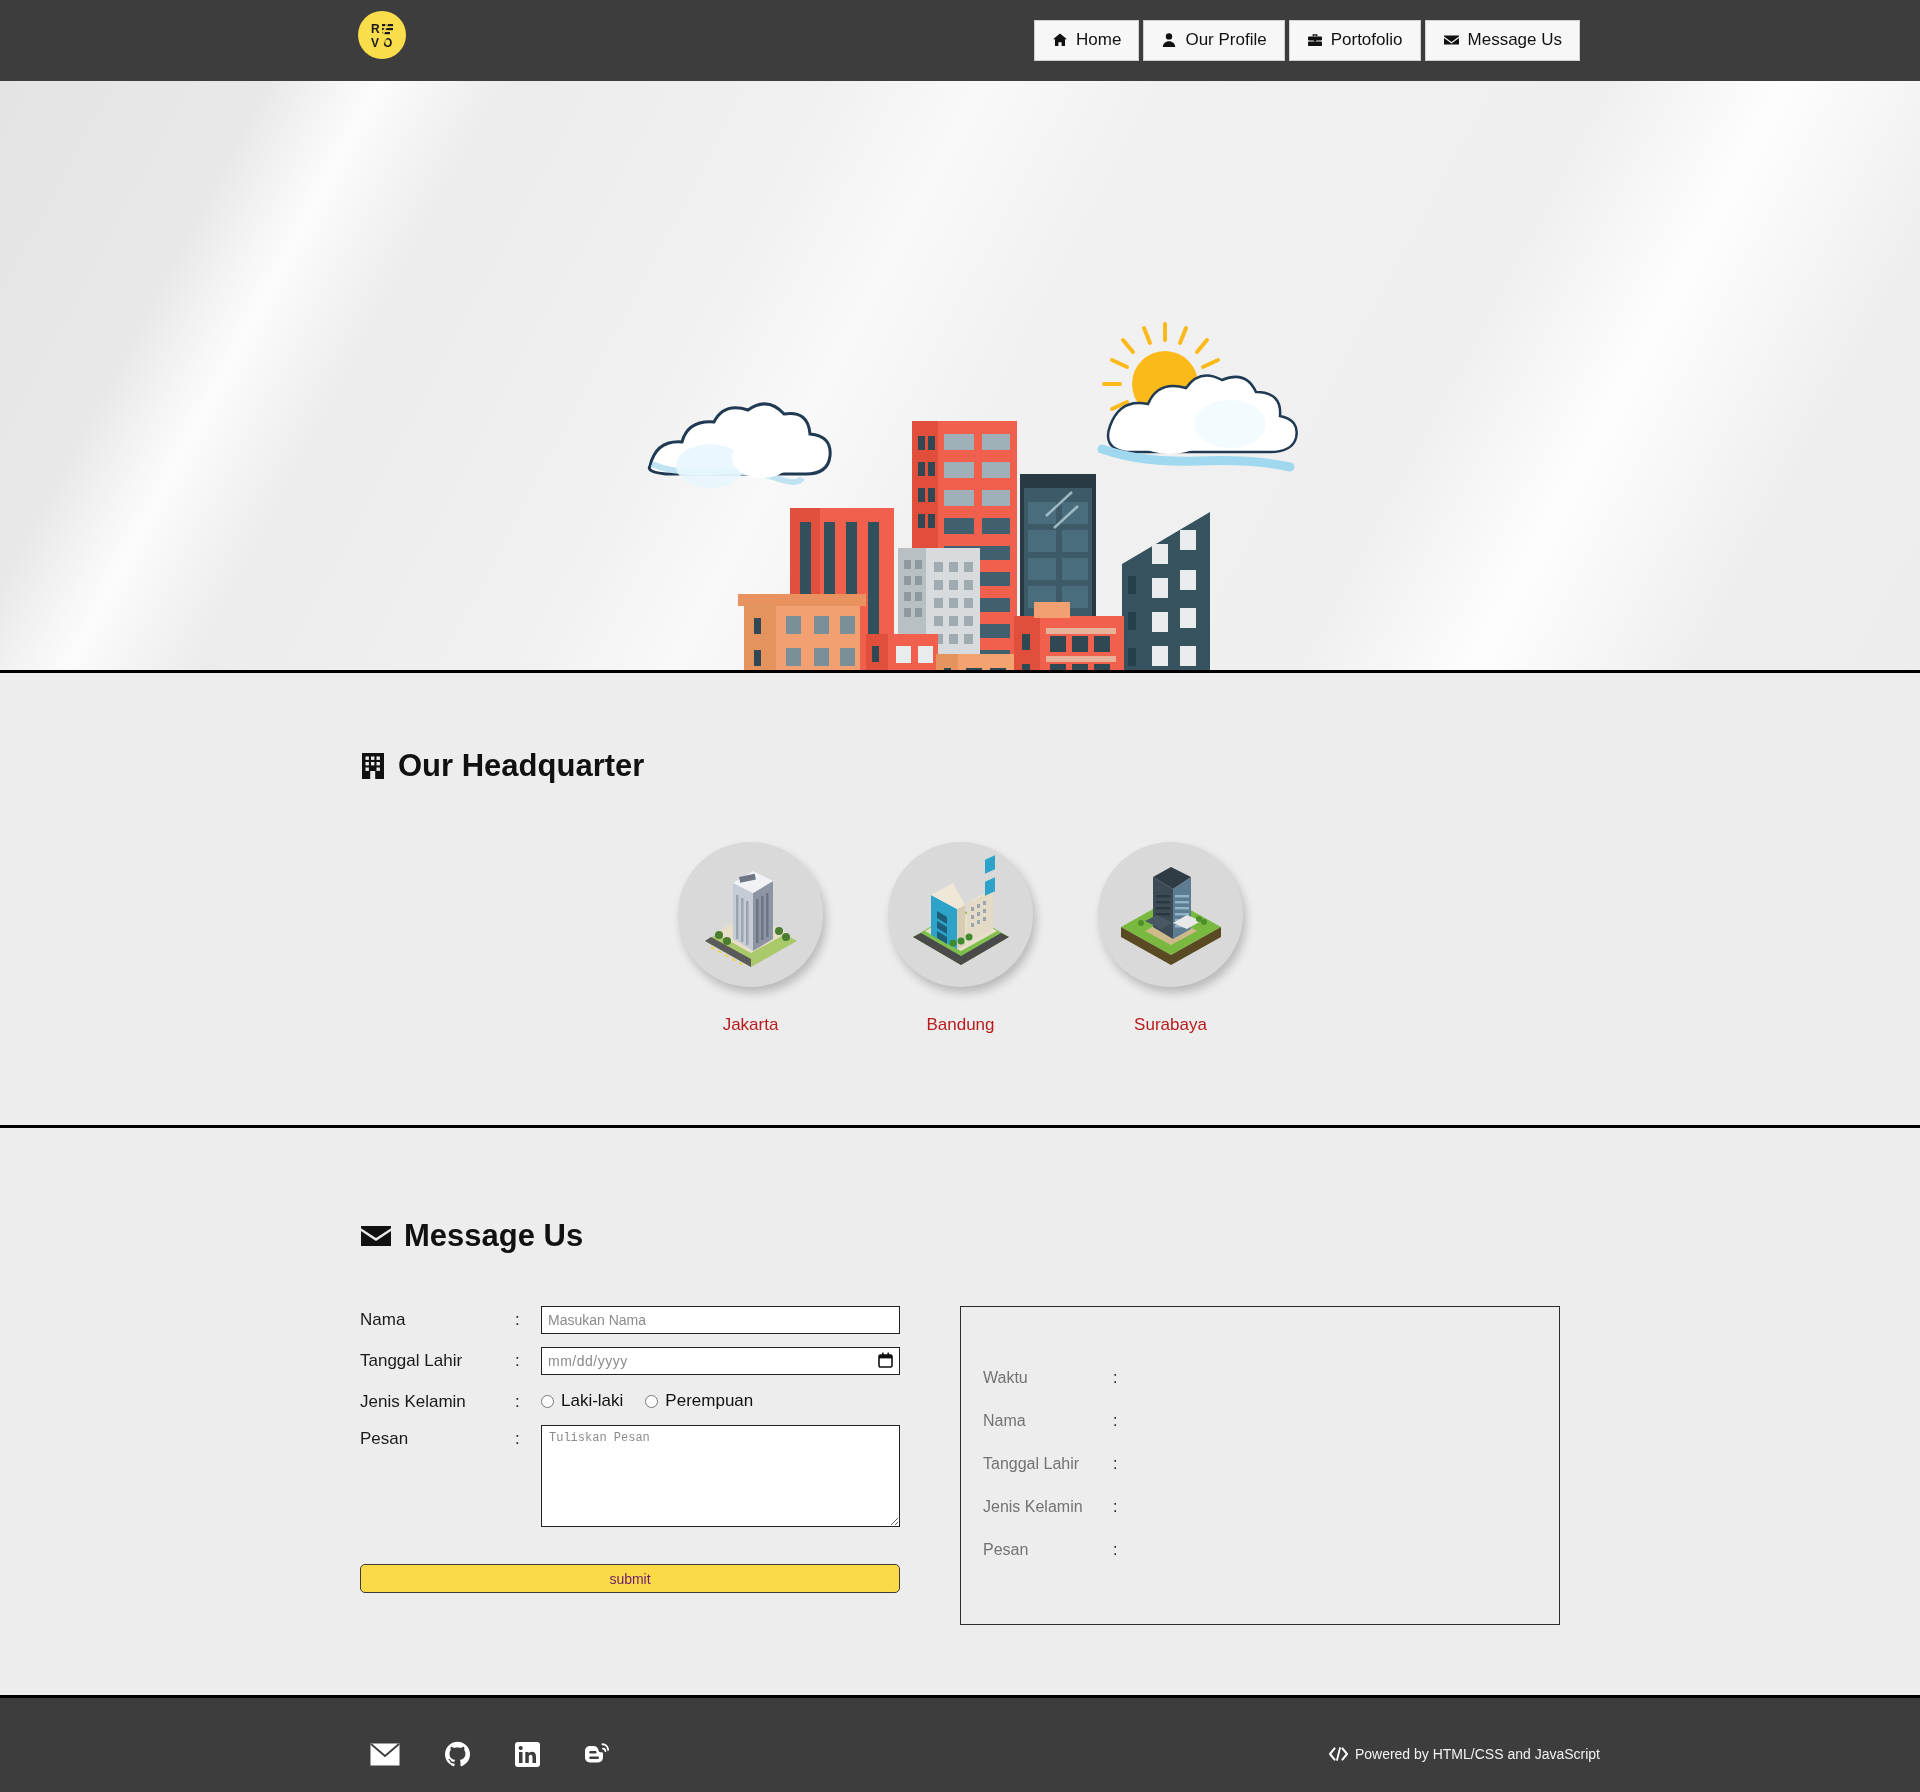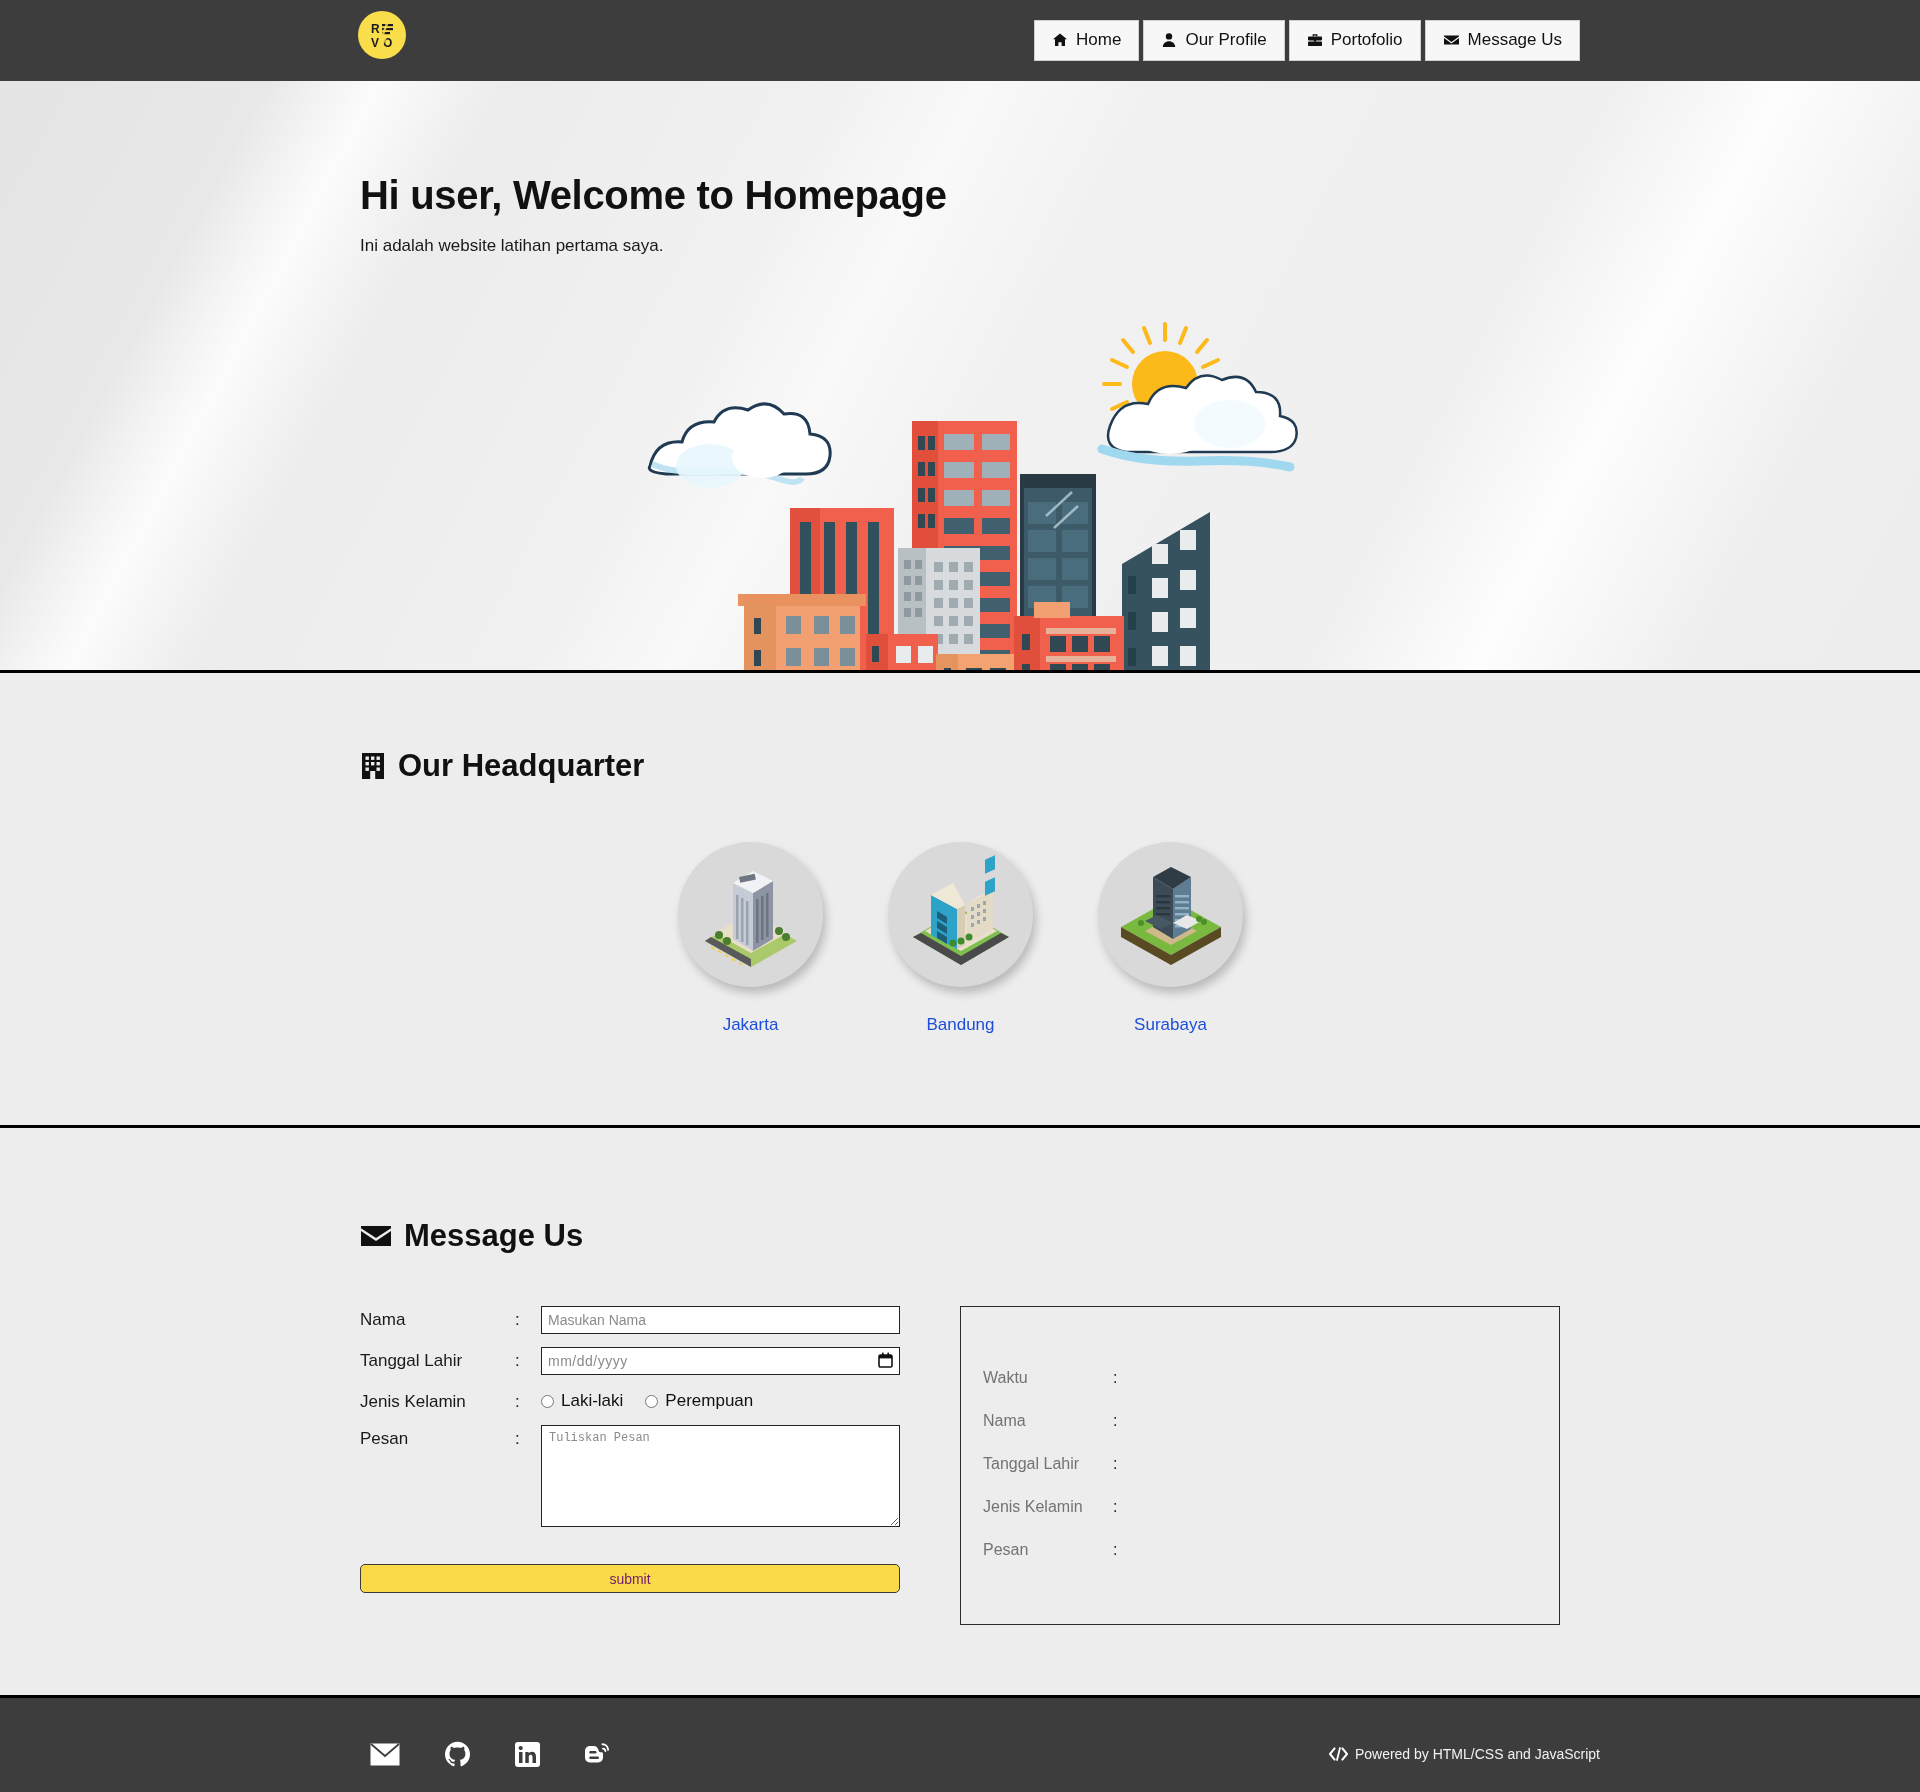--- a/index.html
+++ b/index.html
@@ -123,21 +123,21 @@
     width:145px; height:145px;
     border-radius:50%;
     background:#d9d9d9;
     display:flex; align-items:center; justify-content:center;
     box-shadow:3px 6px 10px rgba(0,0,0,.22);
     overflow:hidden;
   }
   .hq-name {
     margin-top:28px;
     font-size:17px;
-    color:#1d4ed8;
+    color:#b91c1c;
   }
 
   
   .msg { padding-top:90px; padding-bottom:70px; }
   .msg-body {
     display:flex;
     padding-left:360px;
     padding-top:52px;
     gap:60px;
   }
@@ -303,24 +303,20 @@
         <path d="M1 3.4 h15 v1.1 L8.5 10 L1 4.5 z" fill="#111"></path>
         <path d="M1 6.1 L8.5 11.6 L16 6.1 V12.6 H1 z" fill="#111"></path>
       </svg>
       <span>Message Us</span>
     </button>
   </nav>
 </div>
 
 <section class="hero">
   <div class="hero-bg"></div>
-  <div class="hero-inner">
-    <h1 class="hero-title">Hi user, Welcome to Homepage</h1>
-    <p class="hero-sub">Ini adalah website latihan pertama saya.</p>
-  </div>
 
   <svg class="hero-art" viewBox="0 0 700 420">
 
     <g>
       <path d="M40 150 q6-26 32-24 q6-22 32-20 q10-20 34-12 q20-14 36 4 q24-4 26 20 q22 2 20 22 q-2 18-24 18 H56 q-20-2-16-8z" fill="#ffffff" stroke="#1f3a52" stroke-width="3"></path>
       <path d="M42 148 q22 10 60 8 q40-2 64 6 q22 8 26 0" fill="none" stroke="#bfe3f2" stroke-width="6"></path>
       <ellipse cx="100" cy="150" rx="34" ry="22" fill="#e8f6fc" opacity="0.9"></ellipse>
       <ellipse cx="152" cy="142" rx="30" ry="20" fill="#ffffff"></ellipse>
     </g>
 

